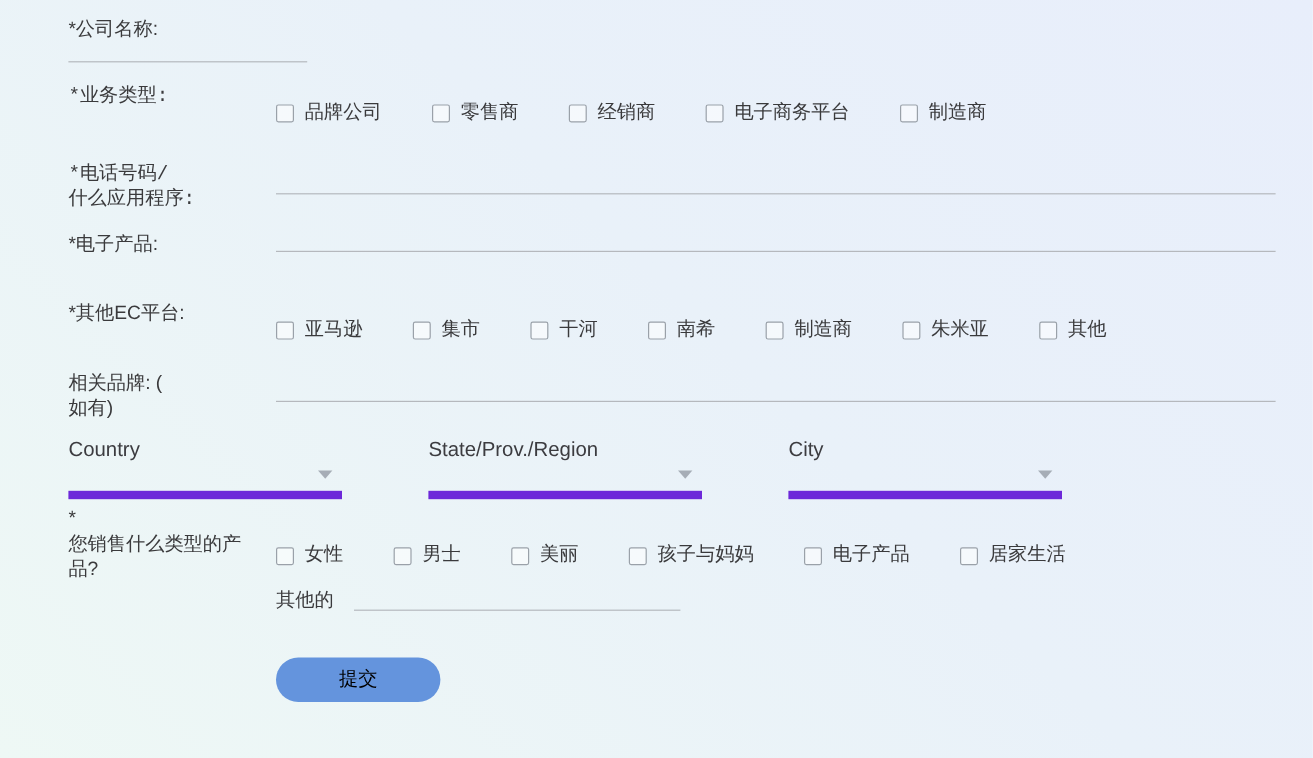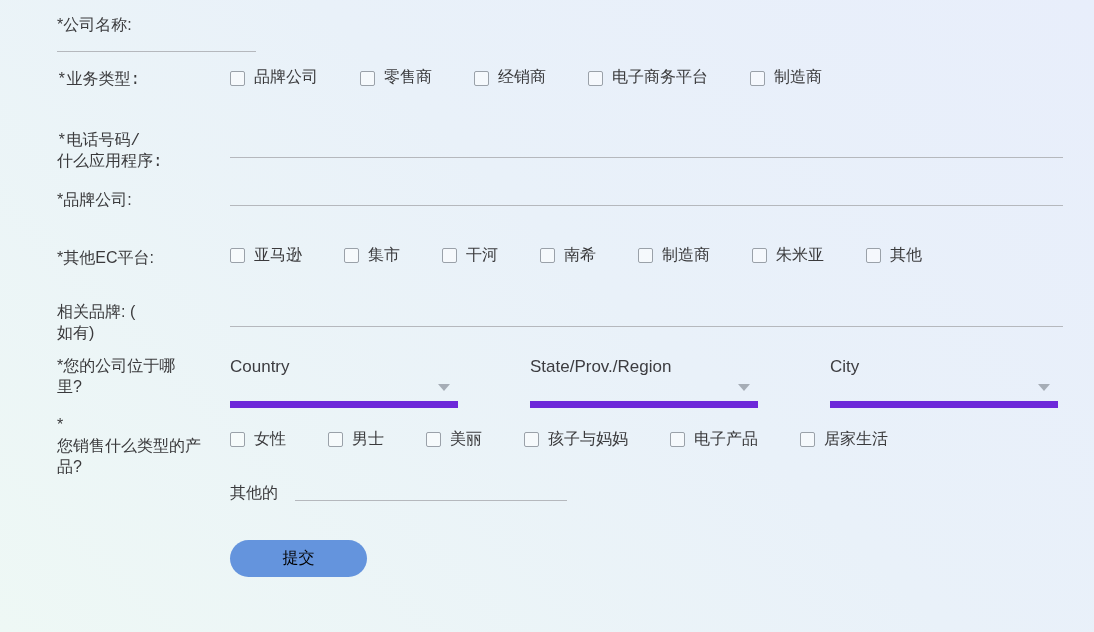--- a/index.html
+++ b/index.html
@@ -28,21 +28,21 @@
     border: none; outline: none;
     border-bottom: 1px solid #b5b8bd;
     background: transparent;
     height: 17px; width: 100%;
     font-size: 15px; color: #333;
     font-family: inherit;
   }
 
   
   .cbgroup { display: flex; align-items: center; flex-wrap: nowrap; }
-  .cb { display: flex; align-items: flex-end; margin-right: 42px; cursor: pointer; }
+  .cb { display: flex; align-items: flex-end; margin-right: 42px; cursor: pointer; margin-top: 16px; }
   .cb:last-child { margin-right: 0; }
   .box {
     width: 15px; height: 15px; flex-shrink: 0;
     border: 1px solid #9aa1a9; border-radius: 2px;
     background: rgba(255,255,255,0.55);
     margin-right: 9px;
   }
   .cb-lbl { font-size: 16px; color: #3a3a3c; line-height: 16px; white-space: nowrap; }
 
   
@@ -141,21 +141,21 @@
 
   <div class="row r4">
     <div class="lbl">*电话号码/
 什么应用程序:</div>
     <div class="fld">
       <input class="uline" type="text" style="">
     </div>
   </div>
 
   <div class="row r5">
-    <div class="lbl">*品牌公司:</div>
+    <div class="lbl">*电子产品:</div>
     <div class="fld">
       <input class="uline" type="text" style="">
     </div>
   </div>
 
   <div class="row r6">
     <div class="lbl">*其他EC平台:</div>
     <div class="fld">
       <div class="cbgroup">
         <span class="cb">
@@ -192,22 +192,20 @@
 
   <div class="row r7">
     <div class="lbl">相关品牌:  (
 如有)</div>
     <div class="fld">
       <input class="uline" type="text" style="">
     </div>
   </div>
 
   <div class="row r8">
-    <div class="lbl">*您的公司位于哪
-里?</div>
     <div class="fld">
       <div class="sel">
         <span class="sel-text">Country</span>
         <span class="arrow"></span>
       </div>
       <div class="sel">
         <span class="sel-text">State/Prov./Region</span>
         <span class="arrow"></span>
       </div>
       <div class="sel">

